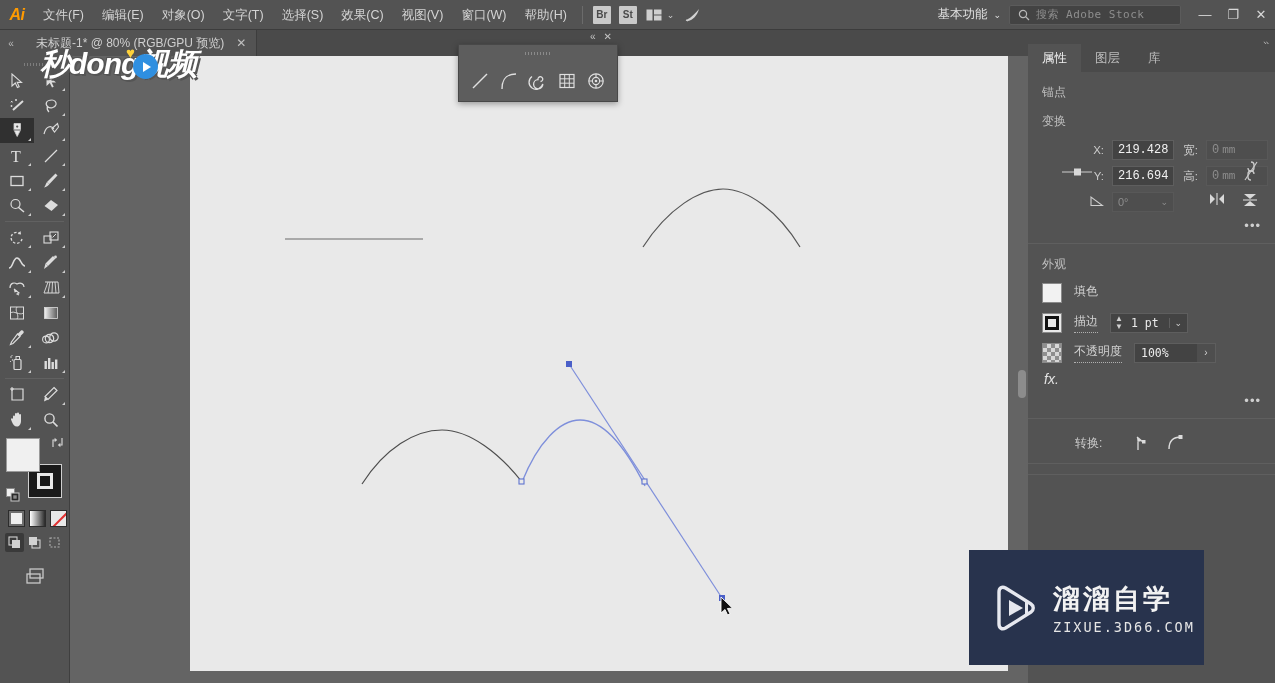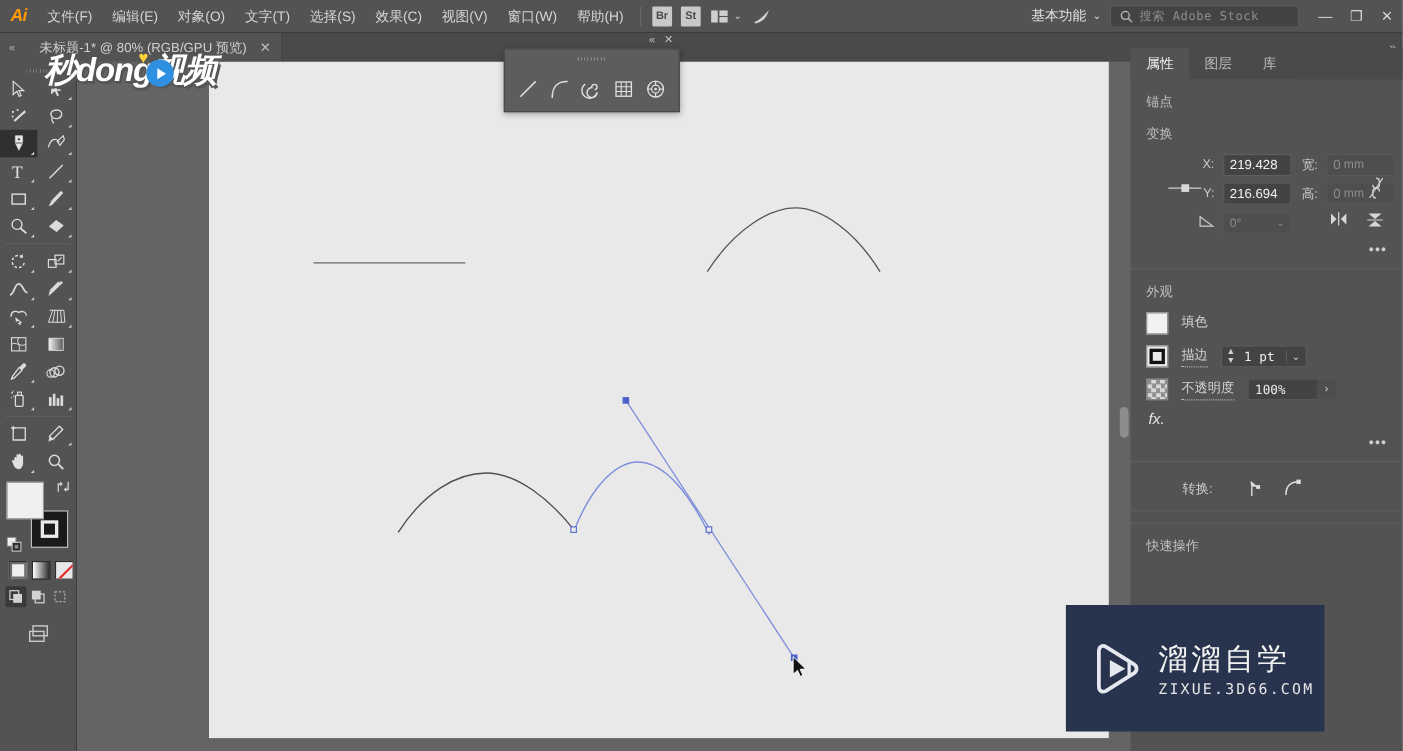--- a/index.html
+++ b/index.html
@@ -194,21 +194,21 @@
   .xf-grid { position: relative; padding: 10px 0 0 0; }
   .xf-ref {
     position: absolute; left: 34px; top: 34px; width: 30px; height: 10px;
   }
   .field-row { display: flex; align-items: center; gap: 8px; margin: 0 0 6px 60px; }
   .flabel { color: #cbcbcb; font-size: 11.5px; width: 16px; text-align: right; }
   .fbox {
     background: #434343; border: 1px solid #5e5e5e; color: #f2f2f2;
     font-size: 12px; height: 20px; width: 62px; padding: 0 5px;
     display: flex; align-items: center;
-    font-family: Liberation Sans, sans-serif;
+    font-family: Liberation Mono, monospace;
   }
   .fbox.dim { background: #4e4e4e; border-color: #585858; color: #8d8d8d; }
   .fbox .unit { font-size: 11px; color: #8d8d8d; margin-left: 3px; }
   .lock-icon { position: absolute; right: 16px; top: 30px; color: #cacaca; }
   .angle-row { display: flex; align-items: center; gap: 8px; margin: 4px 0 0 60px; }
   .sel-box {
     background: #4e4e4e; border: 1px solid #585858; color: #8d8d8d;
     font-size: 11px; height: 20px; width: 62px; padding: 0 5px;
     display: flex; align-items: center; justify-content: space-between;
   }
@@ -283,21 +283,21 @@
     position: absolute; left: 86px; top: 0px; color: #ffd23a; font-size: 15px;
   }
   .wm-bottom {
     position: absolute; left: 969px; top: 550px; width: 235px; height: 115px;
     background: #28334d; display: flex; align-items: center; gap: 12px;
     padding-left: 16px;
   }
   .wm-logo { width: 56px; height: 56px; flex: 0 0 56px; }
   .wm-texts { display: flex; flex-direction: column; gap: 2px; }
   .wm-cn {
-    color: #f2f2f2; font-size: 27px; letter-spacing: 3px; font-weight: 400;
+    color: #f2f2f2; font-size: 27px; letter-spacing: 3px; font-weight: 700;
     white-space: nowrap;
   }
   .wm-en {
     color: #e6e6e6; font-size: 13.5px; letter-spacing: 2px;
     font-family: "DejaVu Sans Mono", monospace; white-space: nowrap;
   }
 </style>
 </head>
 <body>
 
@@ -844,21 +844,20 @@
           <path d="M4 16 C4 8 8 4 16 4" fill="none" stroke="#dcdcdc" stroke-width="1.4"></path>
           <rect x="13.5" y="2" width="4" height="4" fill="#dcdcdc"></rect>
         </svg>
       </span>
     </div>
 
     <div class="sect-div"></div>
 
 
     <div class="sect-div"></div>
-    <div class="sect-title">快速操作</div>
   </div>
 
   <div class="wm-top">
     <div class="txt">秒dong视频</div>
     <div class="wm-heart">♥</div>
     <div class="wm-play"></div>
   </div>
 
   <div class="wm-bottom">
     <div class="wm-logo">

